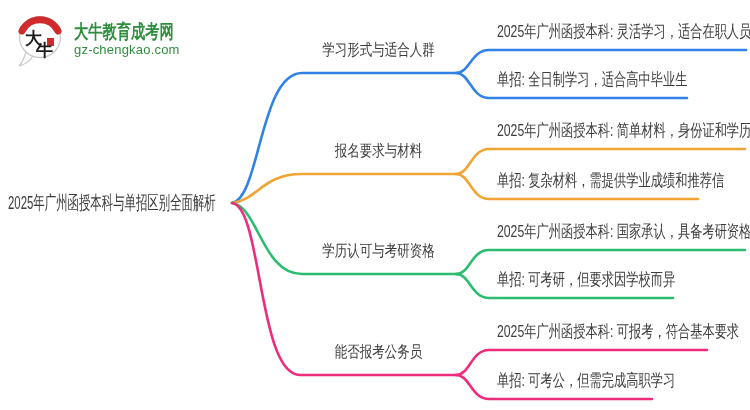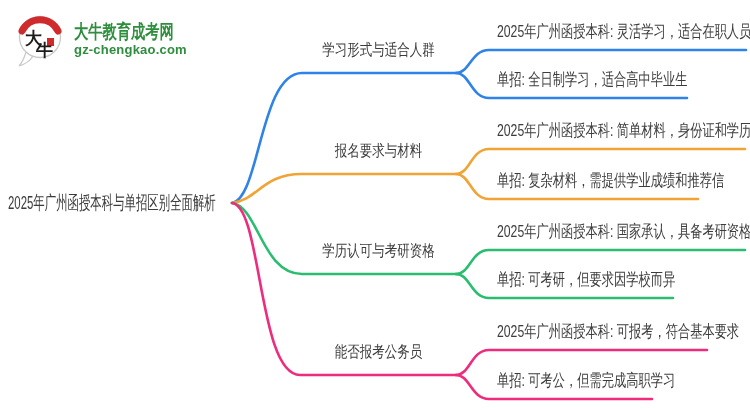--- a/index.html
+++ b/index.html
@@ -12,21 +12,21 @@
   .connectors path{fill:none;stroke-width:2.6;stroke-linecap:round;stroke-linejoin:round;}
 
   
   .logo{position:absolute;left:14px;top:8px;width:160px;height:58px;}
   .logo-icon{position:absolute;left:2px;top:4px;}
   .site-name{
     position:absolute;left:60px;top:13px;font-size:19px;line-height:22px;font-weight:bold;
     color:#2e8e3e;white-space:nowrap;transform:scaleX(0.75);transform-origin:left center;
   }
   .site-url{
-    position:absolute;left:60px;top:35px;font-size:13px;line-height:14px;font-weight:bold;
+    position:absolute;left:60px;top:35px;font-size:13px;line-height:14px;font-weight:normal;
     color:#2e8e3e;white-space:nowrap;letter-spacing:.2px;
   }
 
   
   .central-topic{
     position:absolute;left:8px;top:191px;font-size:19px;line-height:24px;color:#3b3b3b;
     white-space:nowrap;transform:scaleX(0.60);transform-origin:left center;
   }
 
   

